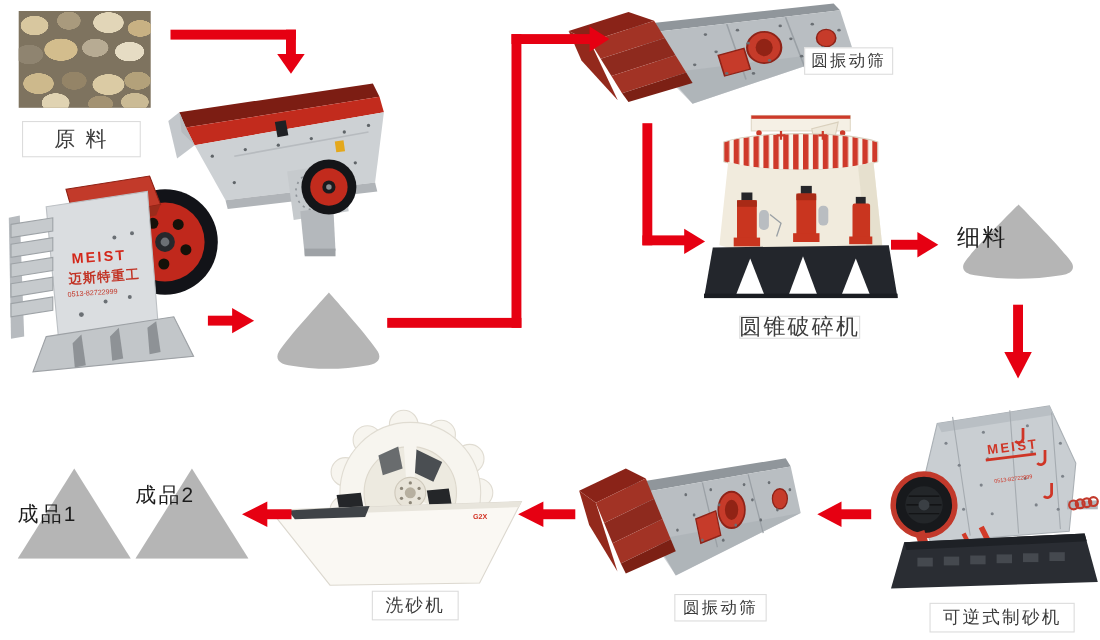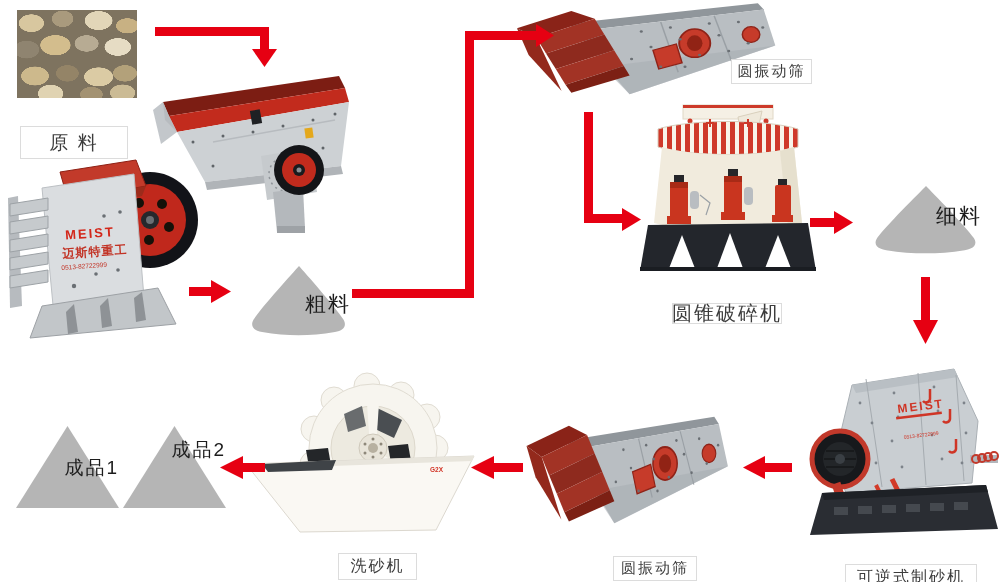--- a/index.html
+++ b/index.html
@@ -2,24 +2,24 @@
 <html><head>
 <meta charset="utf-8">
 <style>
   html,body{margin:0;padding:0;background:#ffffff;}
   body{font-family:"Liberation Sans","DejaVu Sans",sans-serif;}
   .stage{position:relative;width:1000px;height:582px;background:#ffffff;overflow:hidden;}
   .art{position:absolute;left:0;top:0;}
   .label{
     position:absolute;display:flex;align-items:center;justify-content:center;
     background:#ffffff;border:1px solid #dcdcdc;color:#3c3c3c;
-    box-sizing:border-box;letter-spacing:2px;white-space:nowrap;margin-top:16px;
+    box-sizing:border-box;letter-spacing:2px;white-space:nowrap;
   }
   .shape-text{
-    position:absolute;text-align:right;color:#1c1c1c;letter-spacing:2px;
+    position:absolute;text-align:left;color:#1c1c1c;letter-spacing:2px;
     pointer-events:none;white-space:nowrap;
   }
   .pebbles{
     position:absolute;left:17px;top:10px;width:120px;height:88px;
     background-color:#7e735f;
     background-image:
       radial-gradient(ellipse 20px 14px at 12% 15%, #d8c79f 62%, transparent 64%),
       radial-gradient(ellipse 17px 13px at 38% 10%, #a99a7d 62%, transparent 64%),
       radial-gradient(ellipse 22px 15px at 68% 12%, #e2d6b8 62%, transparent 64%),
       radial-gradient(ellipse 18px 12px at 92% 18%, #c8b183 62%, transparent 64%),
@@ -355,18 +355,17 @@
     </g>
   </svg>
 
   <div class="label" style="left:20px;top:110px;width:108px;height:33px;font-size:19px;">原 料</div>
   <div class="label" style="left:731px;top:43px;width:81px;height:25px;font-size:15px;">圆振动筛</div>
   <div class="label" style="left:672px;top:287px;width:110px;height:21px;font-size:20px;">圆锥破碎机</div>
   <div class="label" style="left:845px;top:548px;width:132px;height:27px;font-size:16px;">可逆式制砂机</div>
   <div class="label" style="left:613px;top:540px;width:84px;height:25px;font-size:15px;">圆振动筛</div>
   <div class="label" style="left:338px;top:537px;width:79px;height:27px;font-size:16px;">洗砂机</div>
 
-  <div class="shape-text" style="left:247px;top:290px;width:104px;font-size:21px;">粗料</div>
   <div class="shape-text" style="left:870px;top:202px;width:112px;font-size:21px;">细料</div>
   <div class="shape-text" style="left:16px;top:455px;width:103px;font-size:19px;">成品1</div>
   <div class="shape-text" style="left:123px;top:437px;width:103px;font-size:19px;">成品2</div>
 
 </div>
 
 </body></html>

